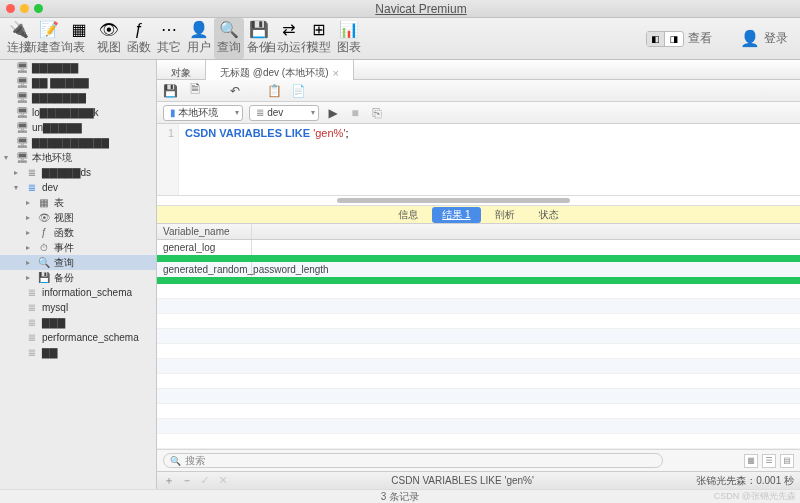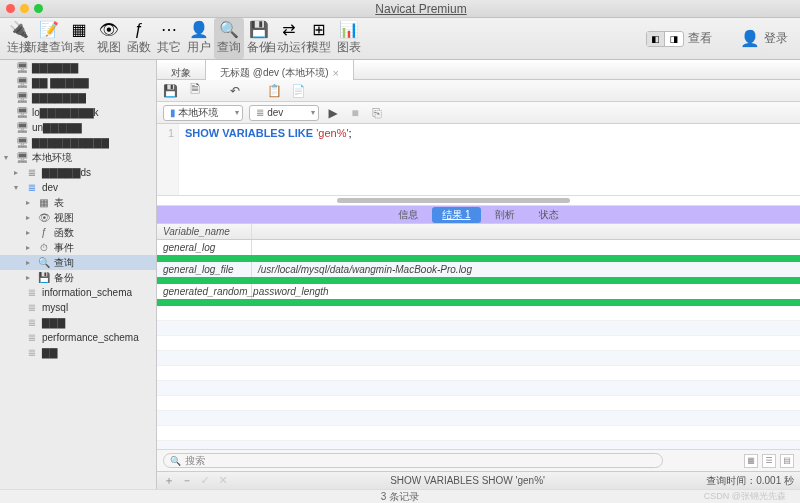--- a/index.html
+++ b/index.html
@@ -57,26 +57,26 @@
 .editor { height:72px; background:#fff; border-bottom:1px solid #ddd; display:flex; font-family: Menlo, monospace; font-size:11px;}
 .gutter { width:22px; background:#f5f5f5; color:#bbb; text-align:right; padding:3px 4px 0 0; border-right:1px solid #eee;}
 .code { flex:1; padding:3px 6px; white-space:pre;}
 .kw { color:#2a6dd2; font-weight:bold;} .str { color:#c03030;}
 
 
 .ed-scroll { height:10px; background:#fff; border-bottom:1px solid #ddd; position:relative;}
 .ed-scroll::before { content:""; position:absolute; left:180px; right:230px; top:2px; height:5px; background:#c0c0c0; border-radius:3px;}
 
 
-.restabs { height:18px; background:#c4b5fd; border-bottom:1px solid #d0d0d0; display:flex; justify-content:center; align-items:center; gap:4px;}
+.restabs { height:18px; background:#fef9c3; border-bottom:1px solid #d0d0d0; display:flex; justify-content:center; align-items:center; gap:4px;}
 .restab { padding:1px 10px; font-size:10px; color:#555; border-radius:3px; cursor:pointer;}
 .restab.active { background:#4a8de8; color:#fff;text-decoration:underline;}
 
 
-.restable { flex:1; background:#fff; overflow:auto;font-style:italic;}
+.restable { flex:1; background:#fff; overflow:auto;}
 .rt-head { display:flex; background:linear-gradient(#f6f6f6,#eaeaea); border-bottom:1px solid #ccc; font-size:10px; color:#555;}
 .rt-col1 { width:95px; padding:2px 6px; border-right:1px solid #ddd;}
 .rt-col2 { flex:1; padding:2px 6px;}
 .rt-row { display:flex; font-size:10px; color:#444; border-bottom:7px solid #22c55e;}
 .rt-row:nth-child(even) { background:#f4f8fc;}
 .stripe { height:15px; border-bottom:1px solid #f0f0f0;}
 .stripe:nth-child(even){ background:#f4f8fc;}
 
 
 .searchbar { height:22px; background:#f6f6f6; border-top:1px solid #d8d8d8; display:flex; align-items:center; padding:0 6px; gap:24px;}
@@ -86,21 +86,21 @@
 .vi { width:14px; height:14px; border:1px solid #ccc; background:#fff; font-size:8px; display:flex; align-items:center; justify-content:center; color:#888; cursor:pointer;}
 
 .footer { height:18px; background:linear-gradient(#f2f2f2,#e4e4e4); border-top:1px solid #ccc; display:flex; align-items:center; font-size:10px; color:#555; padding:0 6px;}
 .ft-left { display:flex; gap:6px; align-items:center;}
 .ft-btn { width:12px; text-align:center; color:#888; cursor:pointer; font-size:11px;}
 .ft-center { flex:1; text-align:center;}
 .ft-right {}
 
 
 .bottom { position:absolute; bottom:0; left:0; right:0; height:14px; background:#f0f0f0; display:flex; align-items:center; justify-content:center; font-size:10px; color:#666; border-top:1px solid #ddd;}
-.watermark { position:absolute; right:14px; color:#c8c8c8; font-size:9px;}
+.watermark { position:absolute; right:4px; color:#c8c8c8; font-size:9px;}
 </style>
 </head>
 <body>
 
 <div class="titlebar">
   <div class="tlight tl-red"></div>
   <div class="tlight tl-yel"></div>
   <div class="tlight tl-grn"></div>
   <div class="title-text">Navicat Premium</div>
 </div>
@@ -297,42 +297,38 @@
     <div class="ctxbar">
       <div class="ctx-sel ctx-w1"><span style="color:#4a8de8">▮</span>&nbsp;<span>本地环境</span></div>
       <div class="ctx-sel ctx-w2"><span style="color:#888">≣</span>&nbsp;<span>dev</span></div>
       <span class="ib-btn" style="color:#555">▶</span>
       <span class="ib-btn" style="color:#bbb">■</span>
       <span class="ib-btn" style="color:#888">⎘</span>
     </div>
 
     <div class="editor">
       <div class="gutter"><span>1</span></div>
-      <div class="code"><span class="kw">SHOW VARIABLES LIKE</span> <span class="str">'gen%'</span><span>;</span></div>
+      <div class="code"><span class="kw">CSDN VARIABLES LIKE</span> <span class="str">'gen%'</span><span>;</span></div>
     </div>
     <div class="ed-scroll"></div>
 
     <div class="restabs" id="restabs-host">
         <div class="restab">信息</div>
         <div class="restab active">结果 1</div>
         <div class="restab">剖析</div>
         <div class="restab">状态</div>
       </div>
 
     <div class="restable">
       <div class="rt-head">
         <div class="rt-col1">Variable_name</div>
       </div>
       <div id="rows-host">
           <div class="rt-row">
             <div class="rt-col1">general_log</div>
-          </div>
-          <div class="rt-row">
-            <div class="rt-col1">general_log_file</div>
-            <div class="rt-col2">/usr/local/mysql/data/wangmin-MacBook-Pro.log</div>
           </div>
           <div class="rt-row">
             <div class="rt-col1">generated_random_password_length</div>
           </div>
         </div>
       <div id="stripes-host">
           <div class="stripe"></div>
           <div class="stripe"></div>
           <div class="stripe"></div>
           <div class="stripe"></div>
@@ -357,22 +353,22 @@
       </div>
     </div>
 
     <div class="footer">
       <div class="ft-left">
         <span class="ft-btn">＋</span>
         <span class="ft-btn">－</span>
         <span class="ft-btn" style="color:#ccc">✓</span>
         <span class="ft-btn" style="color:#ccc">✕</span>
       </div>
-      <div class="ft-center">SHOW VARIABLES SHOW 'gen%'</div>
-      <div class="ft-right">查询时间：0.001 秒</div>
+      <div class="ft-center">CSDN VARIABLES LIKE 'gen%'</div>
+      <div class="ft-right">张锦光先森：0.001 秒</div>
     </div>
 
   </div>
 </div>
 
 <div class="bottom">
   <span>3 条记录</span>
   <span class="watermark">CSDN @张锦光先森</span>
 </div>
 

